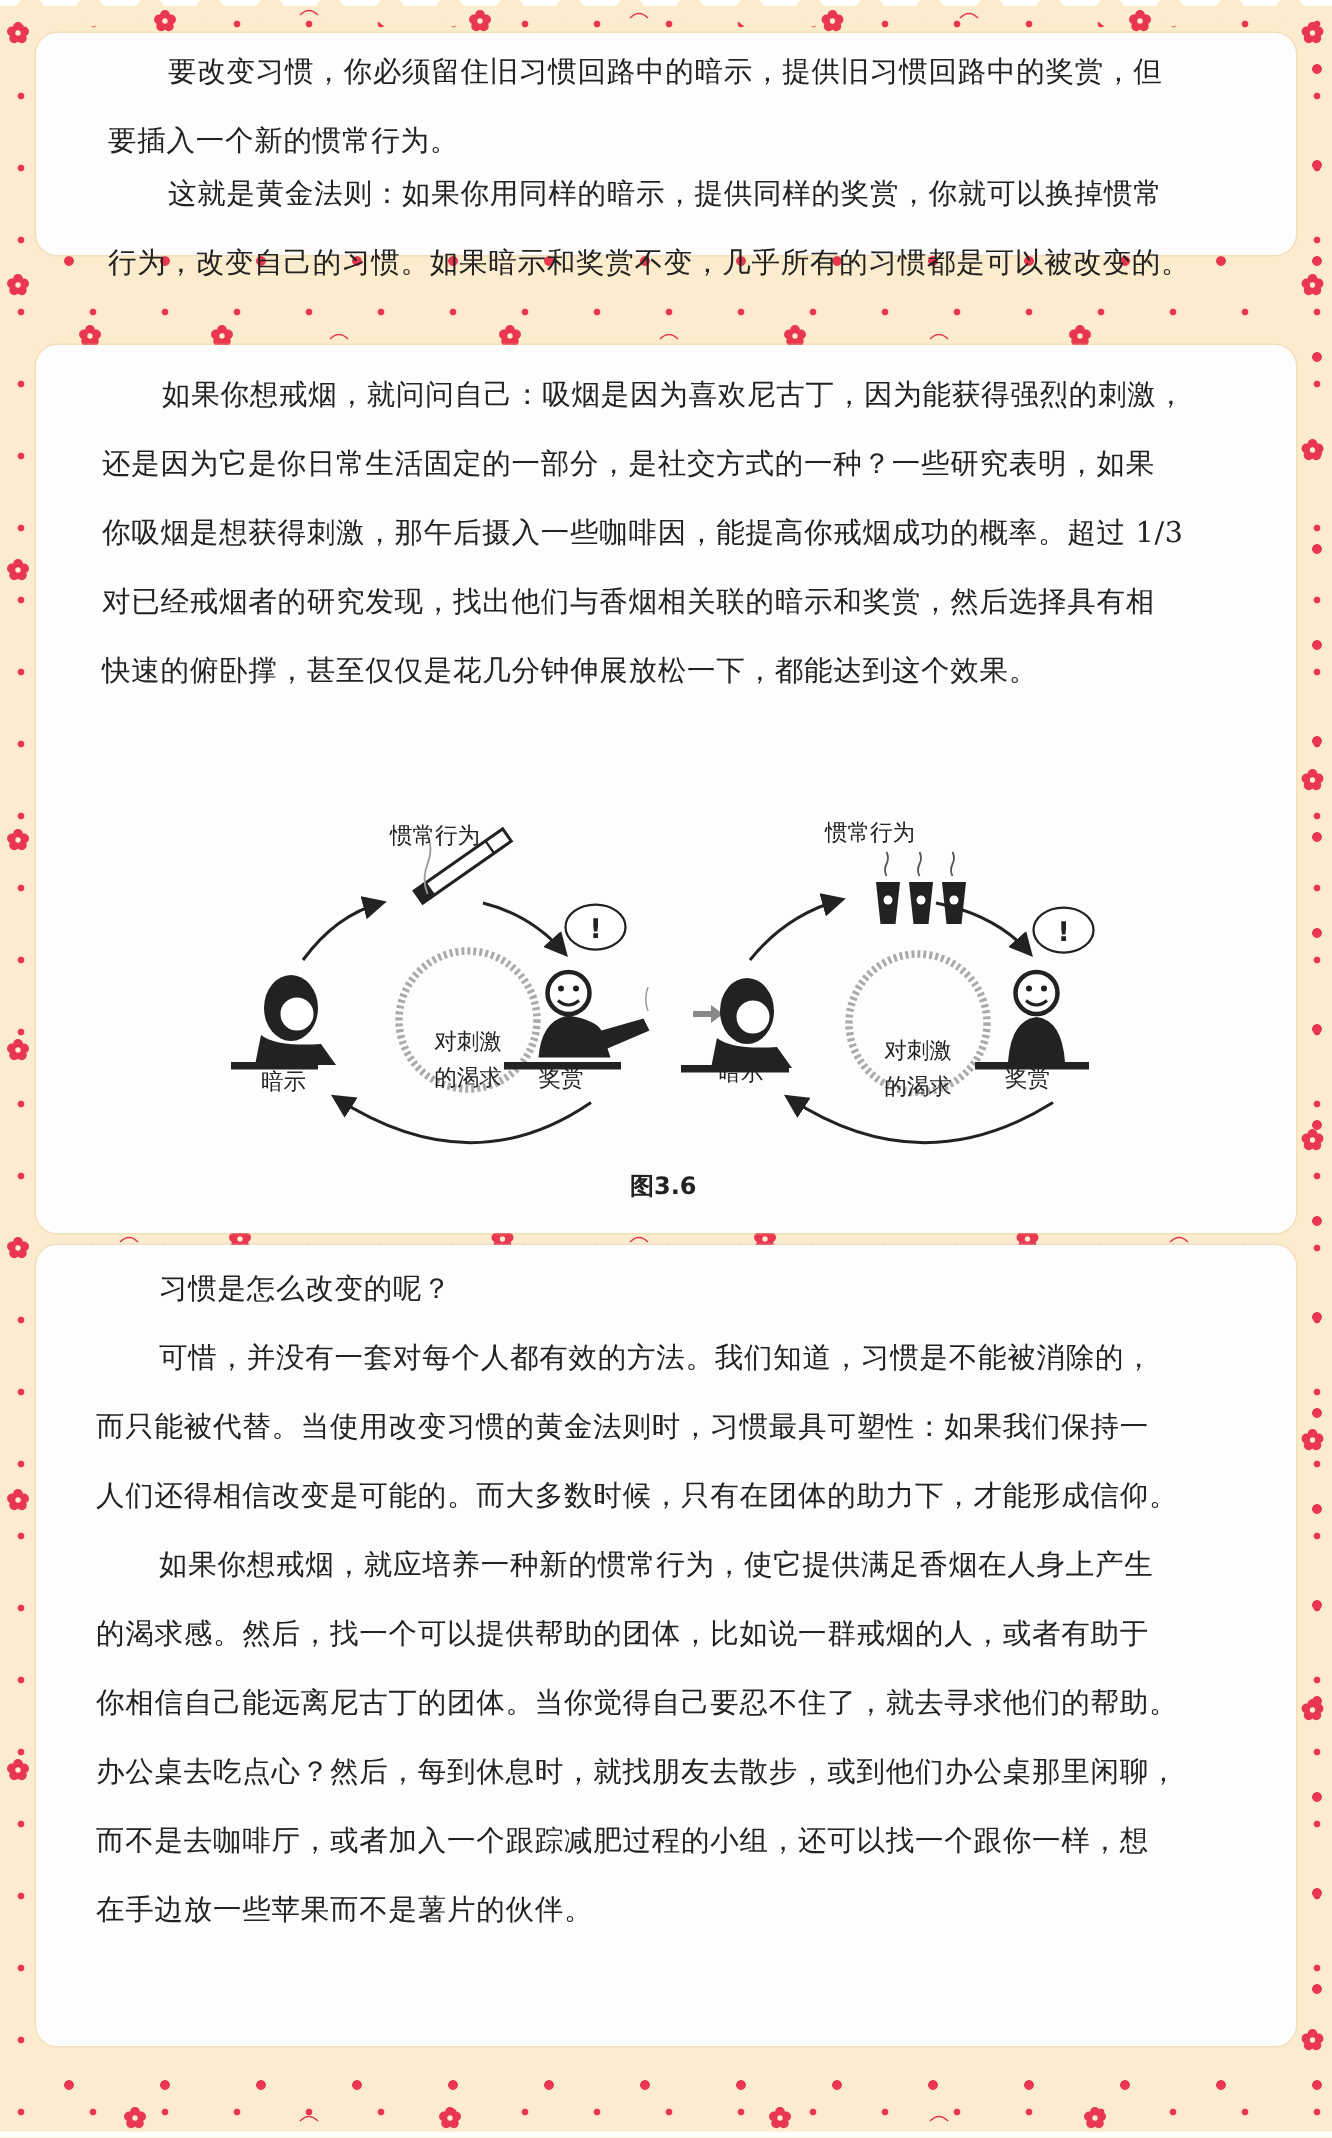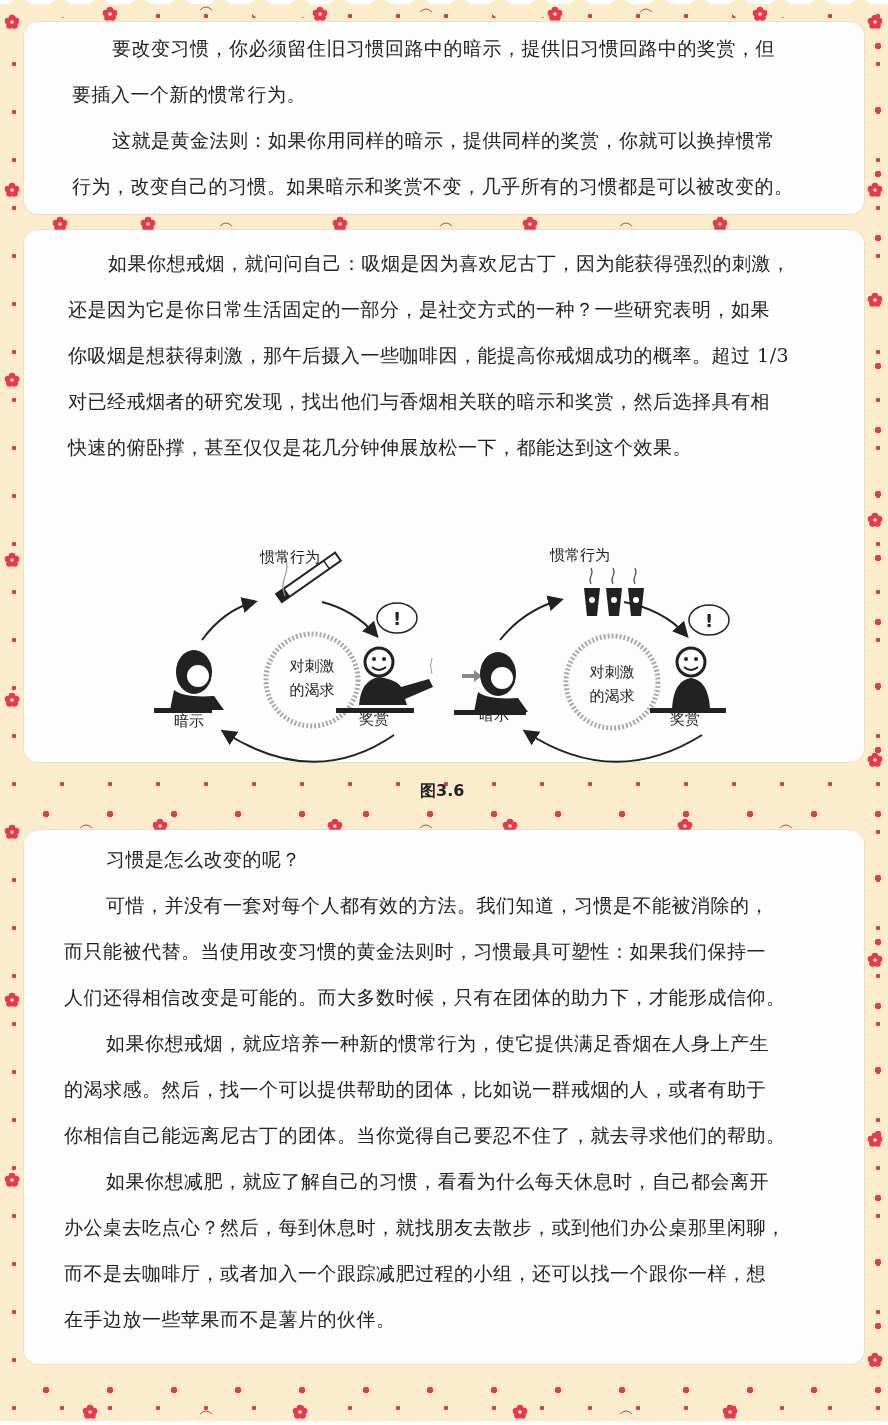--- a/index.html
+++ b/index.html
@@ -19,43 +19,43 @@
     .scallop {
       position: absolute; left: 0; top: 0; width: 888px; height: 1425px;
       pointer-events: none;
     }
     .panel {
       position: absolute;
       background: #fdfdfd;
       border-radius: 14px;
       box-shadow: 0 0 0 1px rgba(230, 200, 160, 0.35);
     }
-    #panel1 { left: 24px; top: 22px; width: 840px; height: 192px; }
-    #panel2 { left: 24px; top: 230px; width: 840px; height: 532px; }
+    #panel1 { left: 24px; top: 22px; width: 840px; height: 148px; }
+    #panel2 { left: 24px; top: 230px; width: 840px; height: 592px; }
     #panel3 { left: 24px; top: 830px; width: 840px; height: 534px; }
 
     .para {
       position: absolute;
       font-size: 19px;
       letter-spacing: 0.5px;
       line-height: 46px;
       color: #222;
       white-space: nowrap;
     }
     .line { display: block; height: 46px; }
 
     
     .diagram {
       position: absolute; left: 130px; top: 310px; width: 600px; height: 240px;
     }
     .dlabel {
       position: absolute; font-size: 15px; color: #222; white-space: nowrap;
     }
     .center-label {
-      position: absolute; font-size: 15px; text-align: center; line-height: 24px; width: 70px; color: #222;
+      position: absolute; font-size: 15px; text-align: center; line-height: 24px; width: 70px; color: #222; margin-top: 28px;
     }
     .caption {
       position: absolute; left: 396px; top: 551px;
       font-family: "DejaVu Sans", "Liberation Sans", sans-serif;
       font-size: 16px; font-weight: bold; color: #222;
     }
   </style>
 </head>
 <body>
 
@@ -148,21 +148,21 @@
     <path d="M200 1414 q6 -6 12 0"></path>
       <path d="M620 1414 q6 -6 12 0"></path>
   </g>
 </svg>
 
 <section class="panel" id="panel1">
   <div class="para" style="left:88px; top:3px;">
     <span class="line">要改变习惯，你必须留住旧习惯回路中的暗示，提供旧习惯回路中的奖赏，但</span>
     <span class="line" style="margin-left:-40px;">要插入一个新的惯常行为。</span>
   </div>
-  <div class="para" style="left:88px; top:95px;">
+  <div class="para" style="left:88px; top:84px;">
     <span class="line">这就是黄金法则：如果你用同样的暗示，提供同样的奖赏，你就可以换掉惯常</span>
     <span class="line" style="margin-left:-40px;">行为，改变自己的习惯。如果暗示和奖赏不变，几乎所有的习惯都是可以被改变的。</span>
   </div>
 </section>
 
 <section class="panel" id="panel2">
   <div class="para" style="left:84px; top:10px;">
     <span class="line">如果你想戒烟，就问问自己：吸烟是因为喜欢尼古丁，因为能获得强烈的刺激，</span>
     <span class="line" style="margin-left:-40px;">还是因为它是你日常生活固定的一部分，是社交方式的一种？一些研究表明，如果</span>
     <span class="line" style="margin-left:-40px;">你吸烟是想获得刺激，那午后摄入一些咖啡因，能提高你戒烟成功的概率。超过 1/3</span>
@@ -280,18 +280,17 @@
 
 <section class="panel" id="panel3">
   <div class="para" style="left:82px; top:6px;">
     <span class="line">习惯是怎么改变的呢？</span>
     <span class="line">可惜，并没有一套对每个人都有效的方法。我们知道，习惯是不能被消除的，</span>
     <span class="line" style="margin-left:-42px;">而只能被代替。当使用改变习惯的黄金法则时，习惯最具可塑性：如果我们保持一</span>
     <span class="line" style="margin-left:-42px;">人们还得相信改变是可能的。而大多数时候，只有在团体的助力下，才能形成信仰。</span>
     <span class="line">如果你想戒烟，就应培养一种新的惯常行为，使它提供满足香烟在人身上产生</span>
     <span class="line" style="margin-left:-42px;">的渴求感。然后，找一个可以提供帮助的团体，比如说一群戒烟的人，或者有助于</span>
     <span class="line" style="margin-left:-42px;">你相信自己能远离尼古丁的团体。当你觉得自己要忍不住了，就去寻求他们的帮助。</span>
-    <span class="line">如果你想减肥，就应了解自己的习惯，看看为什么每天休息时，自己都会离开</span>
     <span class="line" style="margin-left:-42px;">办公桌去吃点心？然后，每到休息时，就找朋友去散步，或到他们办公桌那里闲聊，</span>
     <span class="line" style="margin-left:-42px;">而不是去咖啡厅，或者加入一个跟踪减肥过程的小组，还可以找一个跟你一样，想</span>
     <span class="line" style="margin-left:-42px;">在手边放一些苹果而不是薯片的伙伴。</span>
   </div>
 </section>
 
 </body></html>

